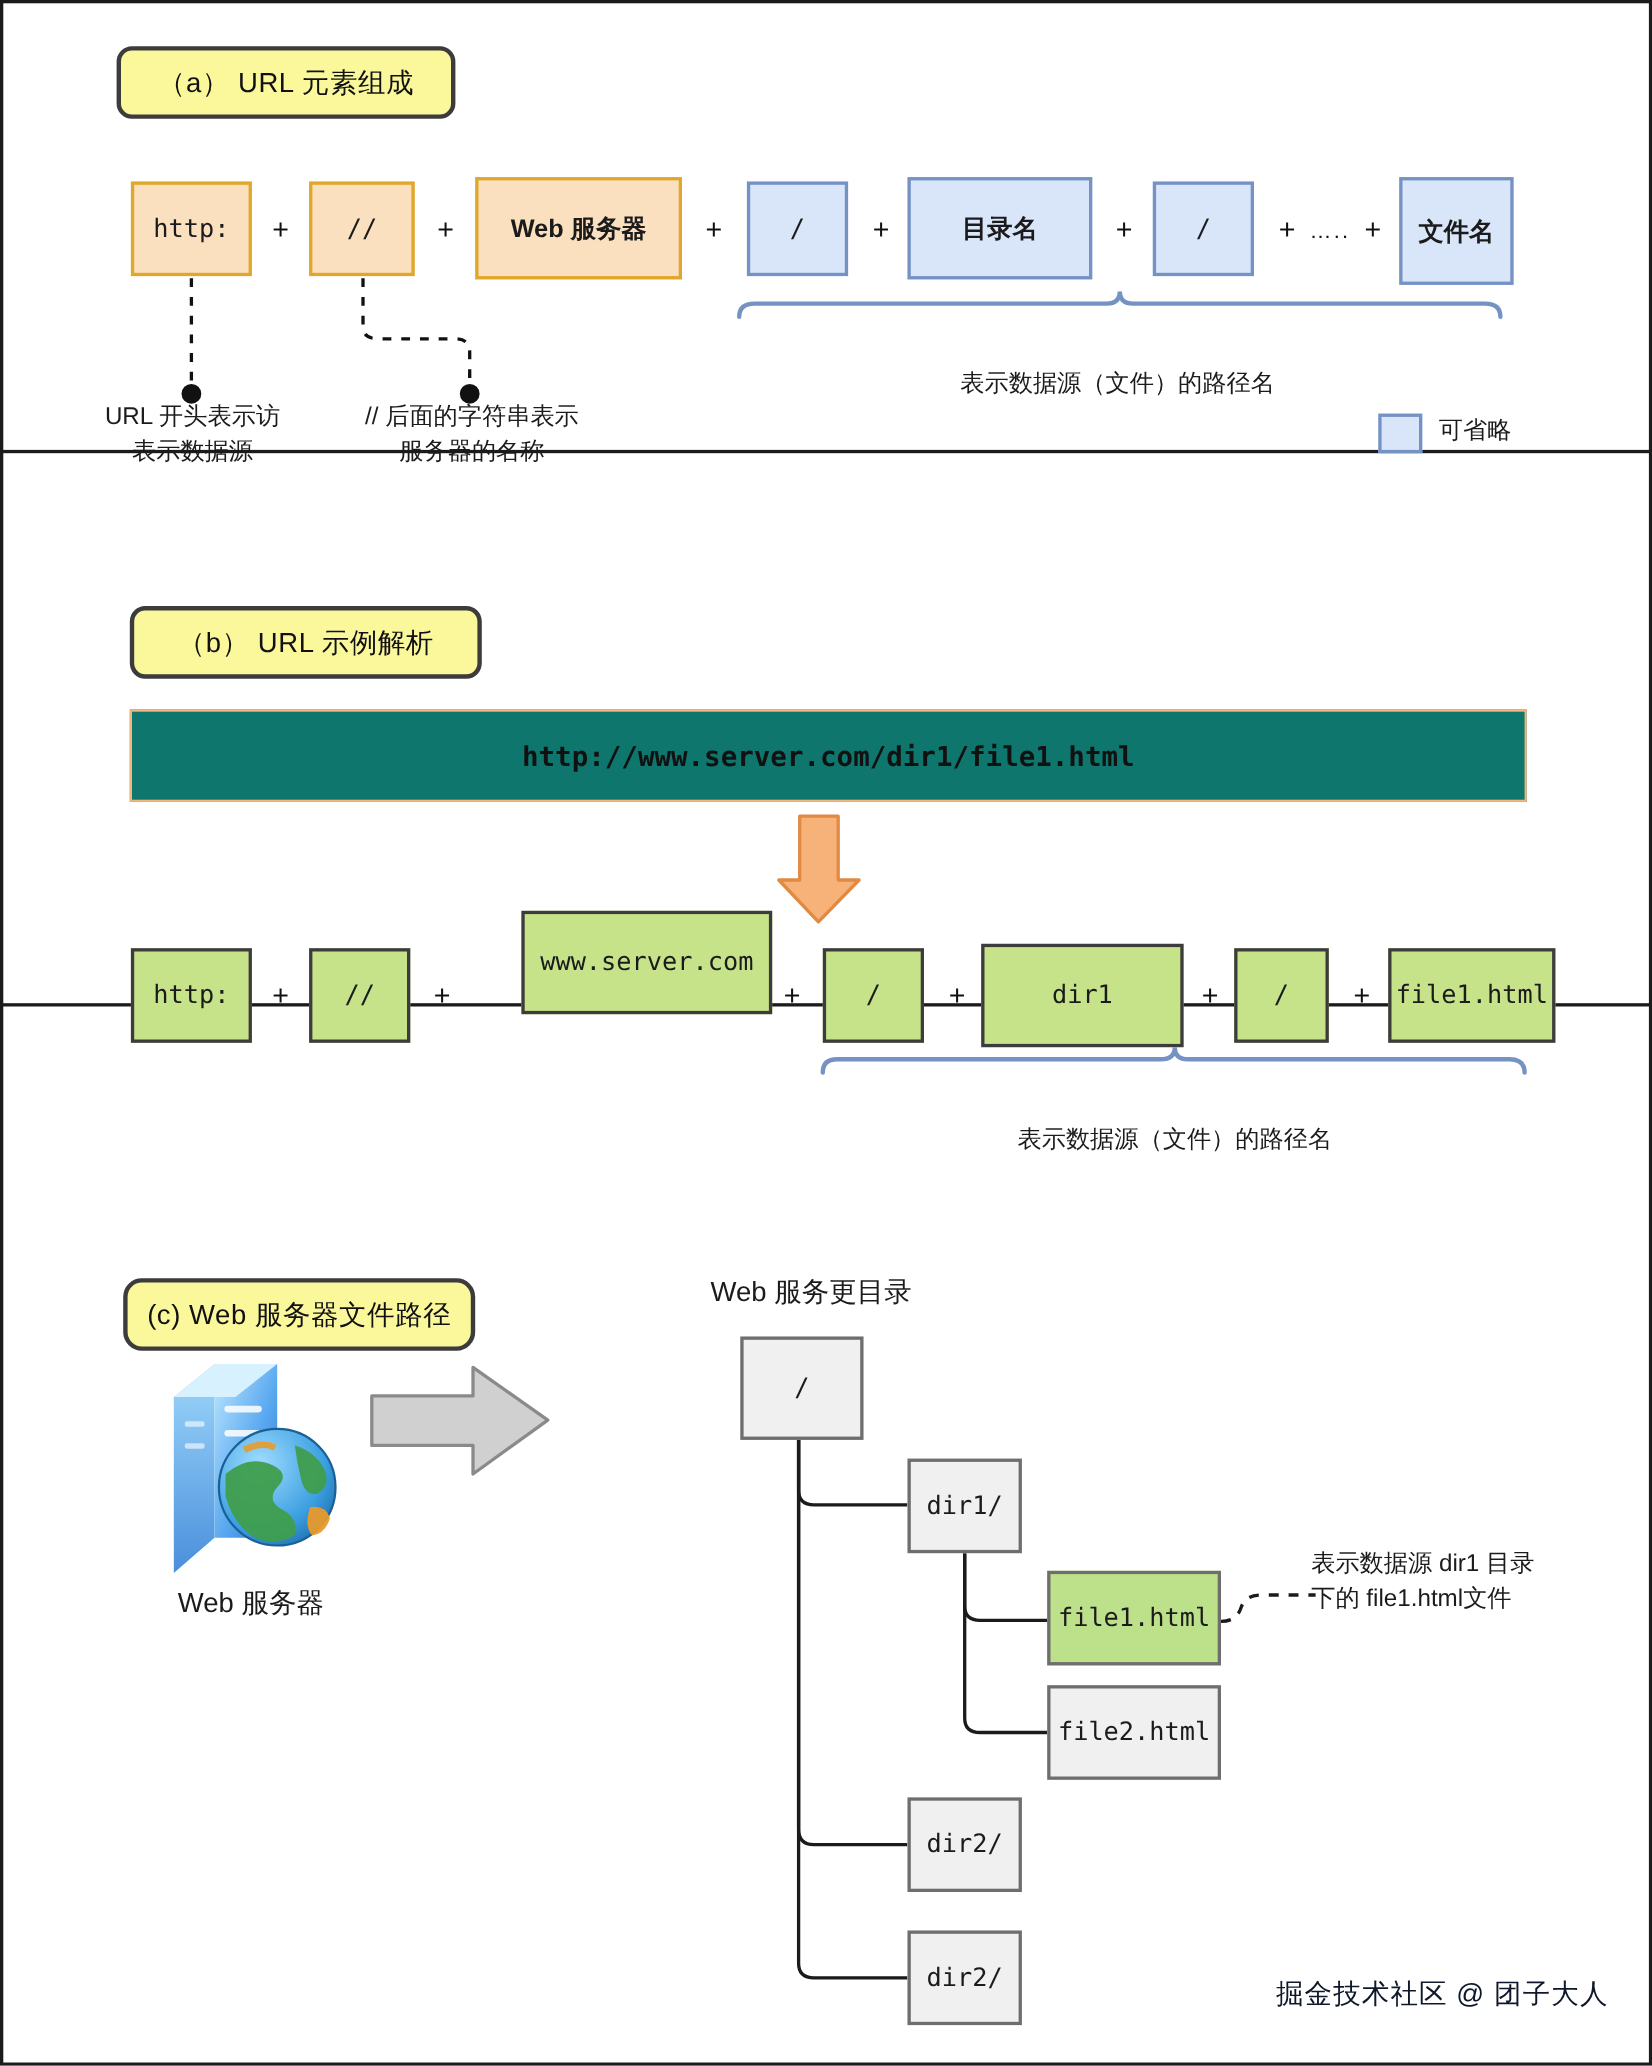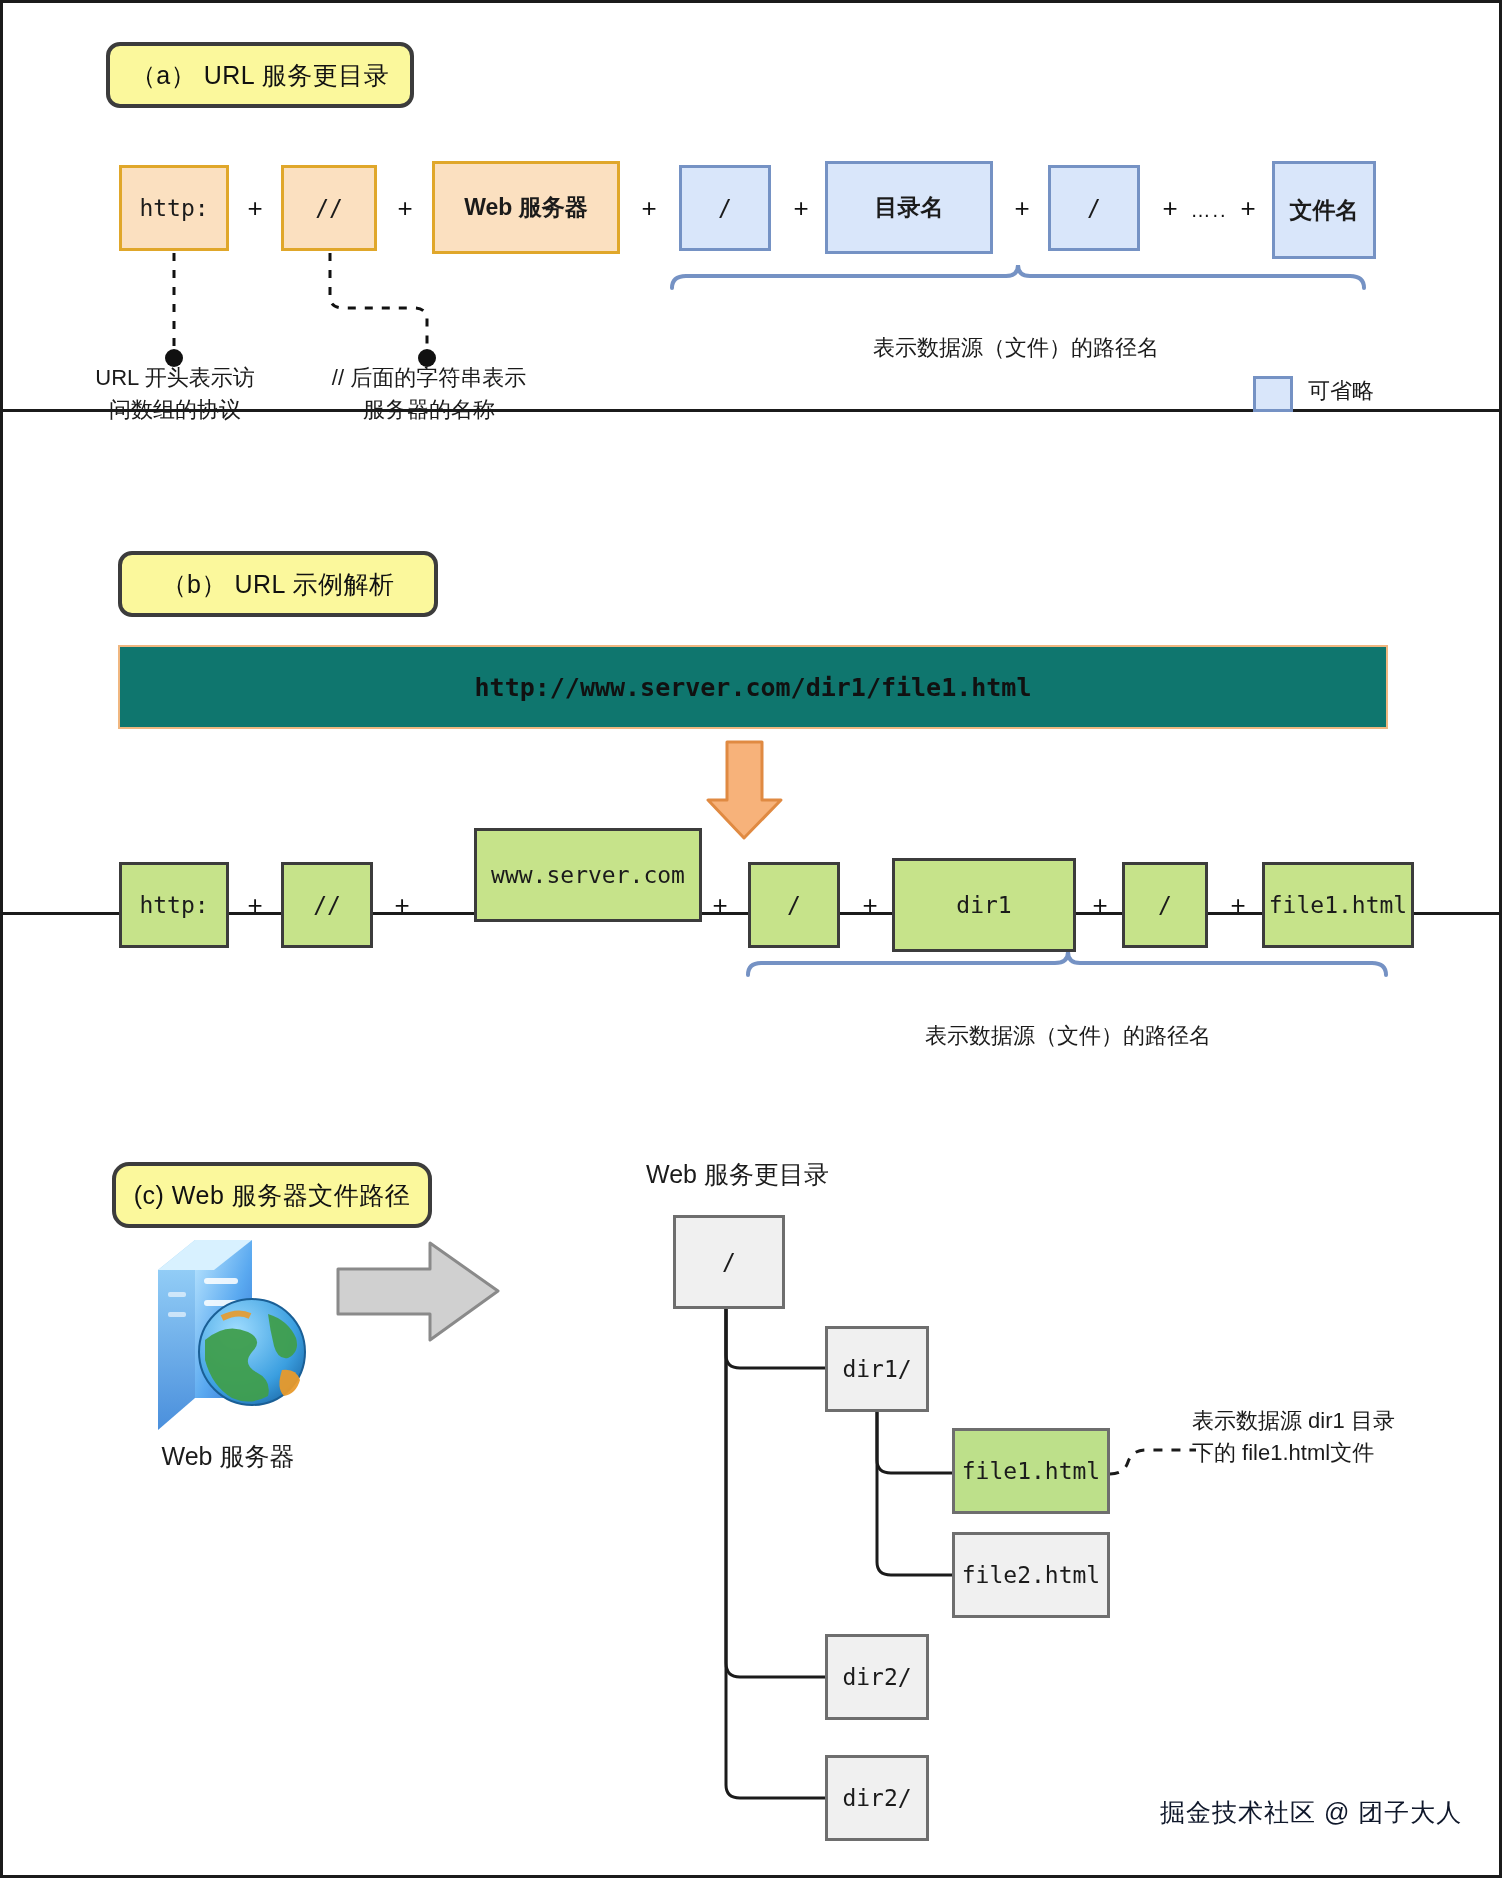--- a/index.html
+++ b/index.html
@@ -54,21 +54,21 @@
   .serverlbl{position:absolute;font-size:25px;color:#1b1b1b;text-align:center;}
 </style>
 </head>
 <body>
 
 <div class="frame"></div>
 <div class="divider" style="top:409px"></div>
 <div class="divider" style="top:912px"></div>
 
 <div class="pill" style="left:106px;top:42px;width:300px;height:58px;">
-  <span>（a） URL 服务更目录</span>
+  <span>（a） URL 元素组成</span>
 </div>
 
 <div class="box orange mono" style="left:119px;top:165px;width:110px;height:86px;">
   <span>http:</span>
 </div>
 <div class="plus" style="left:243px;top:195px;width:24px;height:26px;">
   <span>+</span>
 </div>
 
 <div class="box orange mono" style="left:281px;top:165px;width:96px;height:86px;">
@@ -120,21 +120,21 @@
   <path d="M174,253 L174,352" stroke="#111" stroke-width="3" fill="none" stroke-dasharray="8,9"></path>
   <circle cx="174" cy="358" r="9" fill="#111"></circle>
   <path d="M330,253 L330,297 Q330,308 344,308 L414,308 Q427,308 427,320 L427,352" stroke="#111" stroke-width="3" fill="none" stroke-dasharray="8,9"></path>
   <circle cx="427" cy="358" r="9" fill="#111"></circle>
   <path d="M672,288 Q672,276 686,276 L1006,276 Q1018,276 1018,265 Q1018,276 1030,276
            L1350,276 Q1364,276 1364,288" stroke="#7592c4" stroke-width="4" fill="none" stroke-linecap="round"></path>
 </svg>
 
 <div class="cap" style="left:62px;top:362px;width:226px;">
   <div>URL 开头表示访</div>
-  <div>问数组的协议</div>
+  <div>表示数据源</div>
 </div>
 
 <div class="cap" style="left:304px;top:362px;width:250px;">
   <div>// 后面的字符串表示</div>
   <div>服务器的名称</div>
 </div>
 
 <div class="cap" style="left:836px;top:332px;width:360px;">
   <span>表示数据源（文件）的路径名</span>
 </div>

